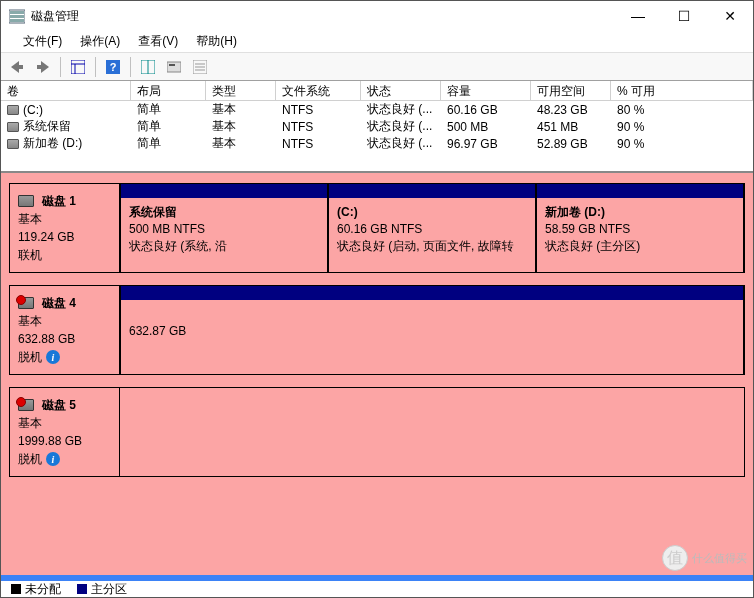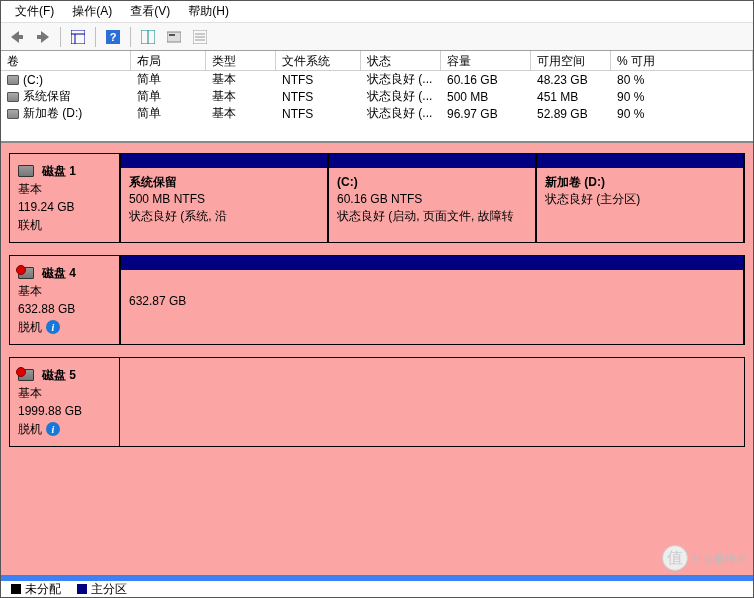--- a/index.html
+++ b/index.html
@@ -3,21 +3,21 @@
 <meta charset="utf-8">
 <style>
 * { box-sizing: border-box; margin: 0; padding: 0; }
 body { font-family: "Microsoft YaHei", "Segoe UI", Tahoma, sans-serif; font-size: 12px; background: #fff; color: #000; }
 .window { width: 754px; height: 598px; border: 1px solid #555; display: flex; flex-direction: column; position: relative; overflow: hidden; }
 .titlebar { height: 30px; display: flex; align-items: center; padding: 0 0 0 8px; background: #fff; }
 .titlebar .app-icon { width: 16px; height: 16px; margin-right: 6px; display: inline-flex; }
 .titlebar .title { flex: 1; font-size: 12px; }
 .win-controls { display: flex; height: 100%; }
 .win-controls div { width: 46px; display: flex; align-items: center; justify-content: center; font-size: 14px; font-family: "Segoe UI Symbol", sans-serif; }
-.menubar { height: 22px; display: flex; align-items: center; padding: 0 6px; gap: 2px; border-bottom: 1px solid #e0e0e0; }
+.menubar { height: 22px; display: flex; align-items: center; padding: 0 14px; gap: 2px; border-bottom: 1px solid #e0e0e0; }
 .menubar span { padding: 2px 8px; font-size: 12px; }
 .toolbar { height: 28px; display: flex; align-items: center; padding: 2px 4px; gap: 2px; border-bottom: 1px solid #a0a0a0; background: #f8f8f8; }
 .tb-btn { width: 24px; height: 22px; display: flex; align-items: center; justify-content: center; border: 1px solid transparent; }
 .tb-sep { width: 1px; height: 20px; background: #c0c0c0; margin: 0 3px; }
 
 .list-area { border-bottom: 2px solid #888; position: relative; }
 .list-header { display: flex; background: #fff; border-bottom: 1px solid #d0d0d0; height: 20px; }
 .list-header div { border-right: 1px solid #d0d0d0; padding: 2px 6px; font-size: 12px; white-space: nowrap; overflow: hidden; background: #fff; }
 .list-rows { min-height: 70px; background: #fff; }
 .list-row { display: flex; height: 17px; align-items: center; }
@@ -45,20 +45,36 @@
 .watermark { position: absolute; right: 6px; bottom: 26px; font-size: 11px; color: #bbb; display: flex; align-items: center; gap: 4px; pointer-events: none; }
 .watermark .wm-c { width: 26px; height: 26px; border-radius: 50%; background: #eee; border: 1px solid #ccc; display: flex; align-items: center; justify-content: center; font-size: 16px; color: #ccc; }
 
 svg { display: block; }
 </style>
 </head>
 <body>
 
 <div class="window">
 
+  <div class="titlebar">
+    <span class="app-icon">
+      <svg width="16" height="16" viewBox="0 0 16 16">
+          <rect x="1" y="3" width="14" height="3" fill="#8aa"></rect>
+          <rect x="1" y="7" width="14" height="3" fill="#8aa"></rect>
+          <rect x="1" y="11" width="14" height="3" fill="#8aa"></rect>
+          <rect x="0" y="2" width="16" height="13" fill="none" stroke="#567" stroke-width="1"></rect>
+        </svg>
+    </span>
+    <span class="title">磁盘管理</span>
+    <div class="win-controls">
+      <div>—</div>
+      <div>☐</div>
+      <div>✕</div>
+    </div>
+  </div>
 
   <div class="menubar">
     <span>文件(F)</span>
     <span>操作(A)</span>
     <span>查看(V)</span>
     <span>帮助(H)</span>
   </div>
 
   <div class="toolbar">
     <div class="tb-btn">
@@ -183,20 +199,21 @@
             <div class="pbody">
               <div><b>(C:)</b></div>
               <div>60.16 GB NTFS</div>
               <div>状态良好 (启动, 页面文件, 故障转</div>
             </div>
           </div>
           <div class="partition">
             <div class="stripe"></div>
             <div class="pbody">
               <div><b>新加卷  (D:)</b></div>
+              <div>58.59 GB NTFS</div>
               <div>状态良好 (主分区)</div>
             </div>
           </div>
         </div>
       </div>
       <div class="disk-block">
         <div class="disk-label">
           <div class="di-row">
             <span class="disk-ico err"></span>
             <span class="dname">磁盘 4</span>

